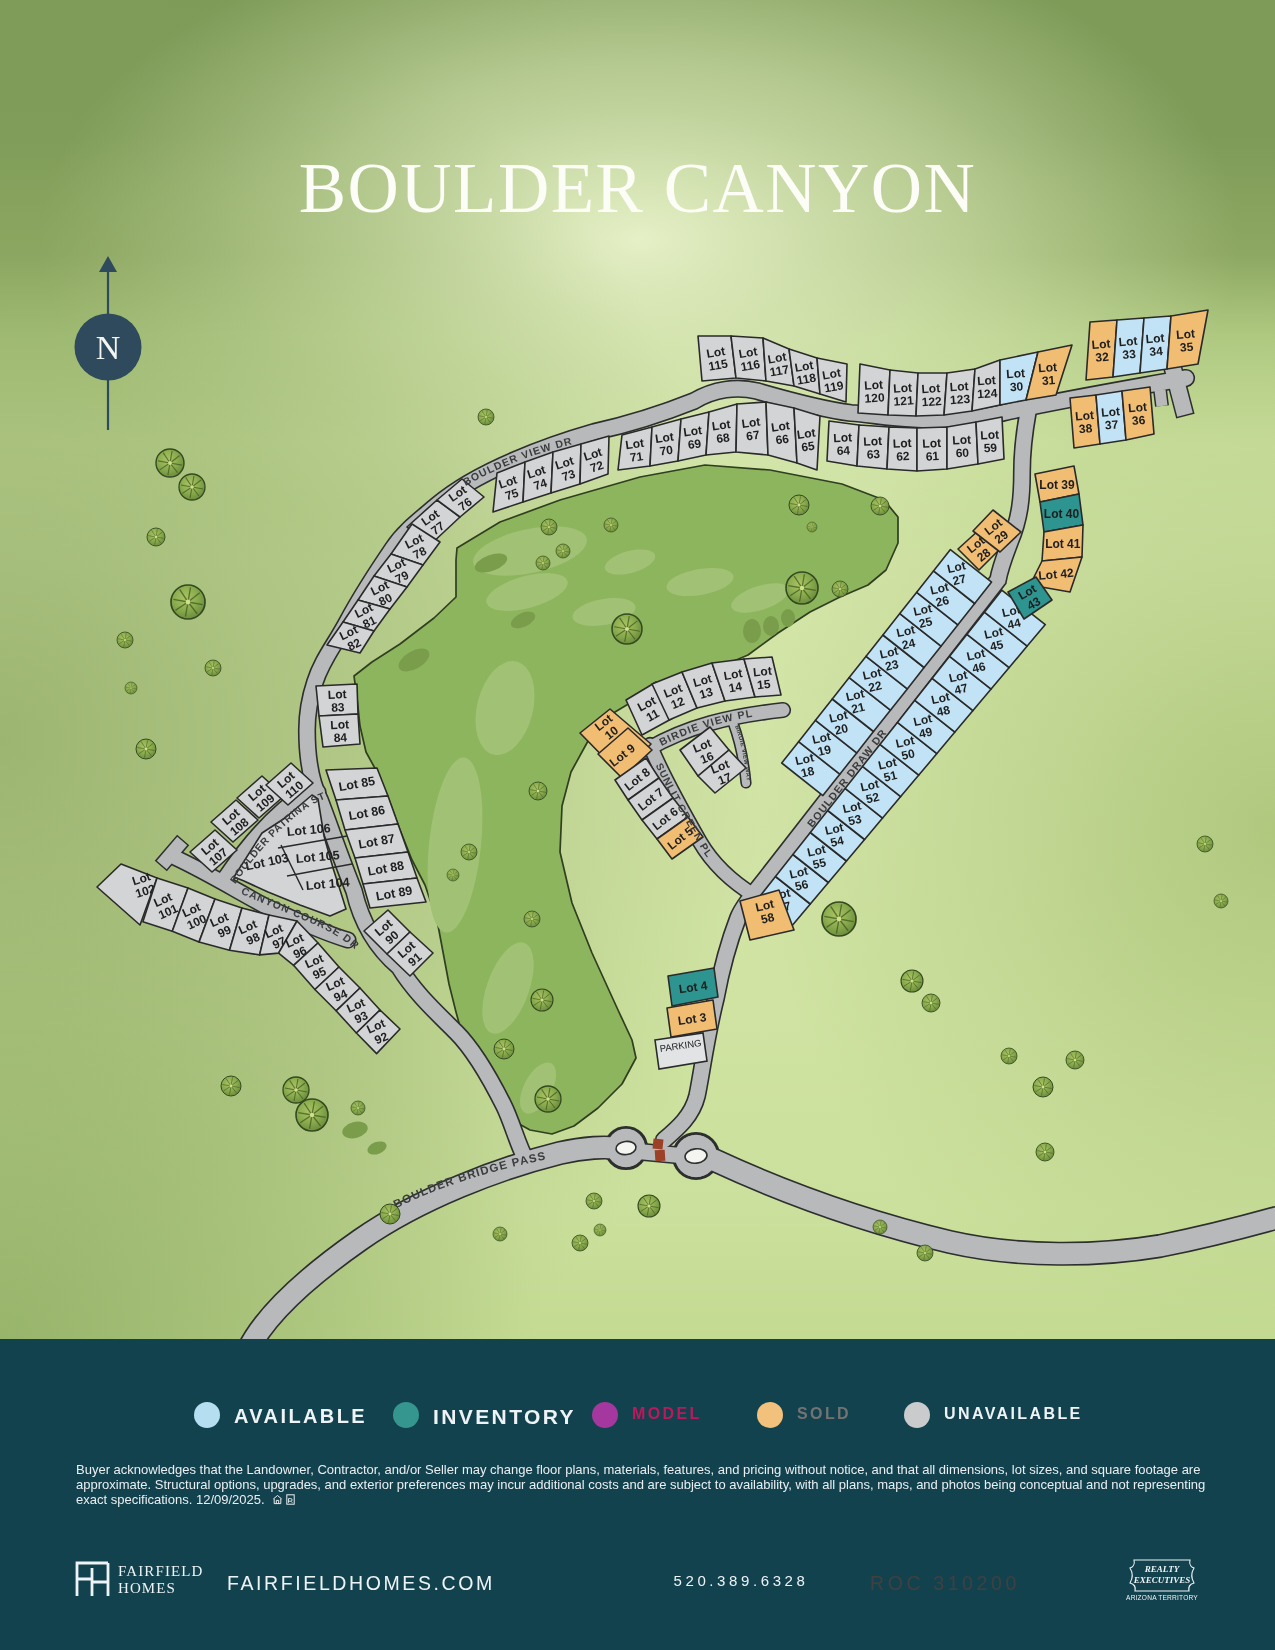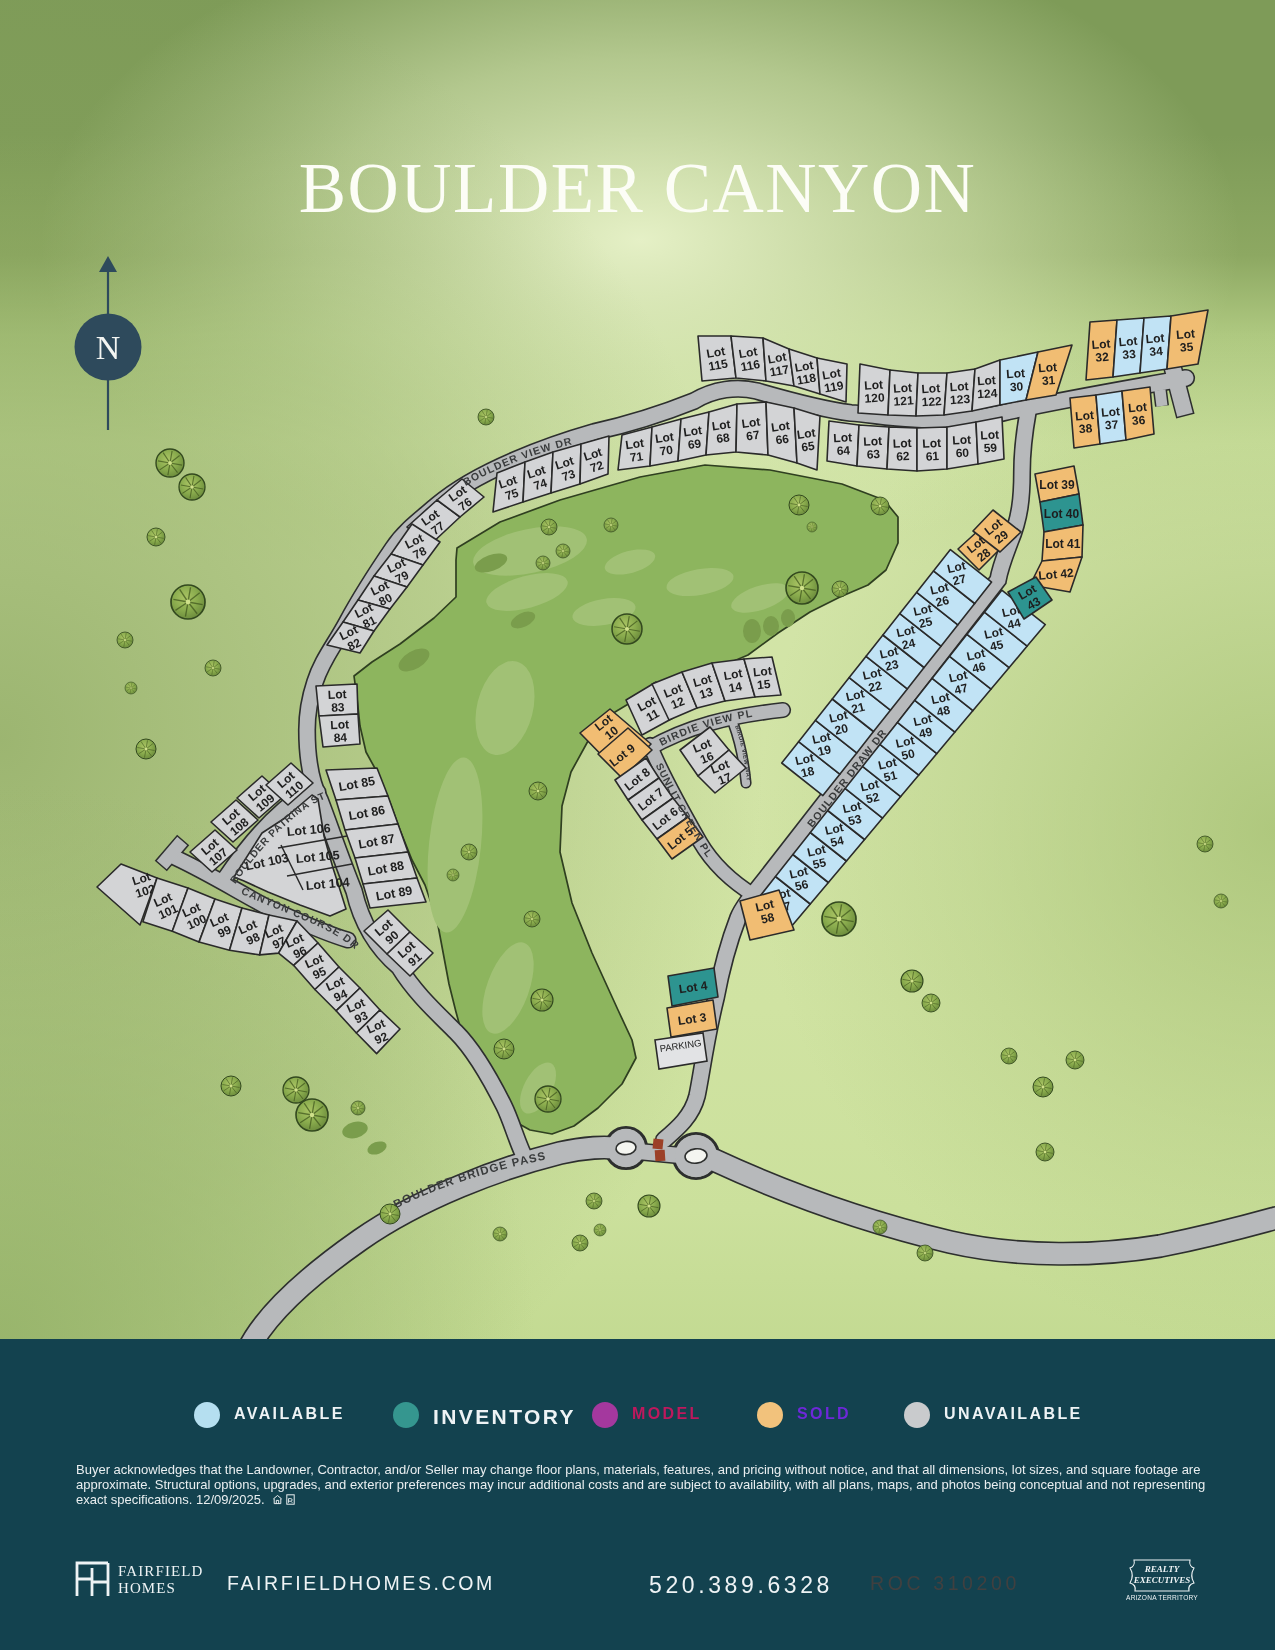--- a/index.html
+++ b/index.html
@@ -815,30 +815,30 @@
 <circle cx="108" cy="347" r="33.5" fill="#2e4a5c"></circle>
 <text x="108" y="359" text-anchor="middle" font-family="Liberation Serif, serif" font-size="34" fill="#f3f5f2">N</text>
 </g>
     </svg>
 
 <div style="position:absolute;left:0;top:148px;width:1275px;text-align:center;font-family:'Liberation Serif',serif;font-size:71px;letter-spacing:1.5px;color:#fcfdf6">BOULDER CANYON</div>
 
 <div style="position:absolute;left:0;top:1339px;width:1275px;height:311px;background:#13424f"></div>
 
 <div style="position:absolute;left:194px;top:1402px;width:26px;height:26px;border-radius:50%;background:#b5dff0"></div>
-<div style="position:absolute;left:234px;top:1405px;font-size:16px;font-weight:bold;letter-spacing:2.4px;color:#eef3f5">AVAILABLE</div>
+<div style="position:absolute;left:234px;top:1405px;font-size:20px;font-weight:bold;letter-spacing:2.4px;color:#eef3f5">AVAILABLE</div>
 
 <div style="position:absolute;left:393px;top:1402px;width:26px;height:26px;border-radius:50%;background:#35968f"></div>
 <div style="position:absolute;left:433px;top:1405px;font-size:21px;font-weight:bold;letter-spacing:2.4px;color:#eef3f5">INVENTORY</div>
 
 <div style="position:absolute;left:592px;top:1402px;width:26px;height:26px;border-radius:50%;background:#a4389e"></div>
 <div style="position:absolute;left:632px;top:1405px;font-size:16px;font-weight:bold;letter-spacing:2.4px;color:#be185d">MODEL</div>
 
 <div style="position:absolute;left:757px;top:1402px;width:26px;height:26px;border-radius:50%;background:#f2c27c"></div>
-<div style="position:absolute;left:797px;top:1405px;font-size:16px;font-weight:bold;letter-spacing:2.4px;color:#6d28d9">SOLD</div>
+<div style="position:absolute;left:797px;top:1405px;font-size:16px;font-weight:bold;letter-spacing:2.4px;color:#737373">SOLD</div>
 
 <div style="position:absolute;left:904px;top:1402px;width:26px;height:26px;border-radius:50%;background:#c9cbcd"></div>
 <div style="position:absolute;left:944px;top:1405px;font-size:16px;font-weight:bold;letter-spacing:2.4px;color:#eef3f5">UNAVAILABLE</div>
 
 <div style="position:absolute;left:76px;top:1462px;width:1160px;font-size:13px;line-height:15.2px;color:#e9eef0">Buyer acknowledges that the Landowner, Contractor, and/or Seller may change floor plans, materials, features, and pricing without notice, and that all dimensions, lot sizes, and square footage are<br>approximate. Structural options, upgrades, and exterior preferences may incur additional costs and are subject to availability, with all plans, maps, and photos being conceptual and not representing<br>exact specifications. 12/09/2025.&nbsp; <svg width="11" height="11" viewBox="0 0 11 11" style="vertical-align:-1px">
         <path d="M1.3,5 5.5,1.5 9.7,5 M2.2,4.6 V9.6 H8.8 V4.6 M4.3,9.6 V6.4 H6.7 V9.6" fill="none" stroke="#e9eef0" stroke-width="1"></path>
       </svg> <svg width="9" height="11" viewBox="0 0 9 11" style="vertical-align:-1px">
         <rect x="0.8" y="0.8" width="7.4" height="9.4" fill="none" stroke="#e9eef0" stroke-width="1"></rect>
         <path d="M2.5,8.8 V4.6 H4.8 A1.3,1.3 0 0 1 4.8,7.2 H2.5 M4.8,7.2 L6.4,8.8" fill="none" stroke="#e9eef0" stroke-width="0.9"></path>
       </svg></div>
@@ -846,21 +846,21 @@
 <div style="position:absolute;left:75px;top:1561px">
 <svg width="220" height="36" viewBox="0 0 220 36">
 <path d="M2,35 V2 H33 M2,18 H17 M17,7 V35 M33,2 V35 M33,21 H17" fill="none" stroke="#eef3f5" stroke-width="2.8"></path>
 <text x="43" y="15" font-family="Liberation Serif, serif" font-size="15" letter-spacing="1.1" fill="#eef3f5">FAIRFIELD</text>
 <text x="43" y="32" font-family="Liberation Serif, serif" font-size="15" letter-spacing="1.1" fill="#eef3f5">HOMES</text>
 </svg>
 </div>
 
 <div style="position:absolute;left:227px;top:1572px;width:460px;text-align:left;font-size:19.5px;letter-spacing:2.6px;color:#eef3f5">FAIRFIELDHOMES.COM</div>
 
-<div style="position:absolute;left:591px;top:1572px;width:300px;text-align:center;font-size:23px;letter-spacing:3.6px;color:#eef3f5">520.389.6328</div>
+<div style="position:absolute;left:591px;top:1572px;width:300px;text-align:center;font-size:15px;letter-spacing:3.6px;color:#eef3f5">520.389.6328</div>
 
 <div style="position:absolute;left:795px;top:1572px;width:300px;text-align:center;font-size:19.5px;letter-spacing:3.6px;color:#404040">ROC 310200</div>
 
 <div style="position:absolute;left:1122px;top:1556px">
 <svg width="80" height="48" viewBox="0 0 80 48">
 <path d="M12,4 H68 C67,8 69,11 72,12 C69,17 69,22 72,27 C68,28 66,31 67,35 H13 C14,31 12,28 8,27 C11,22 11,17 8,12 C11,11 13,8 12,4 Z" fill="none" stroke="#eef3f5" stroke-width="1.1"></path>
 <text x="40" y="16" text-anchor="middle" font-family="Liberation Serif, serif" font-style="italic" font-weight="bold" font-size="9" fill="#eef3f5">REALTY</text>
 <text x="40" y="27" text-anchor="middle" font-family="Liberation Serif, serif" font-style="italic" font-weight="bold" font-size="9" fill="#eef3f5">EXECUTIVES</text>
 <text x="40" y="44" text-anchor="middle" font-size="6.6" letter-spacing="0.2" fill="#eef3f5">ARIZONA TERRITORY</text>
 </svg>

